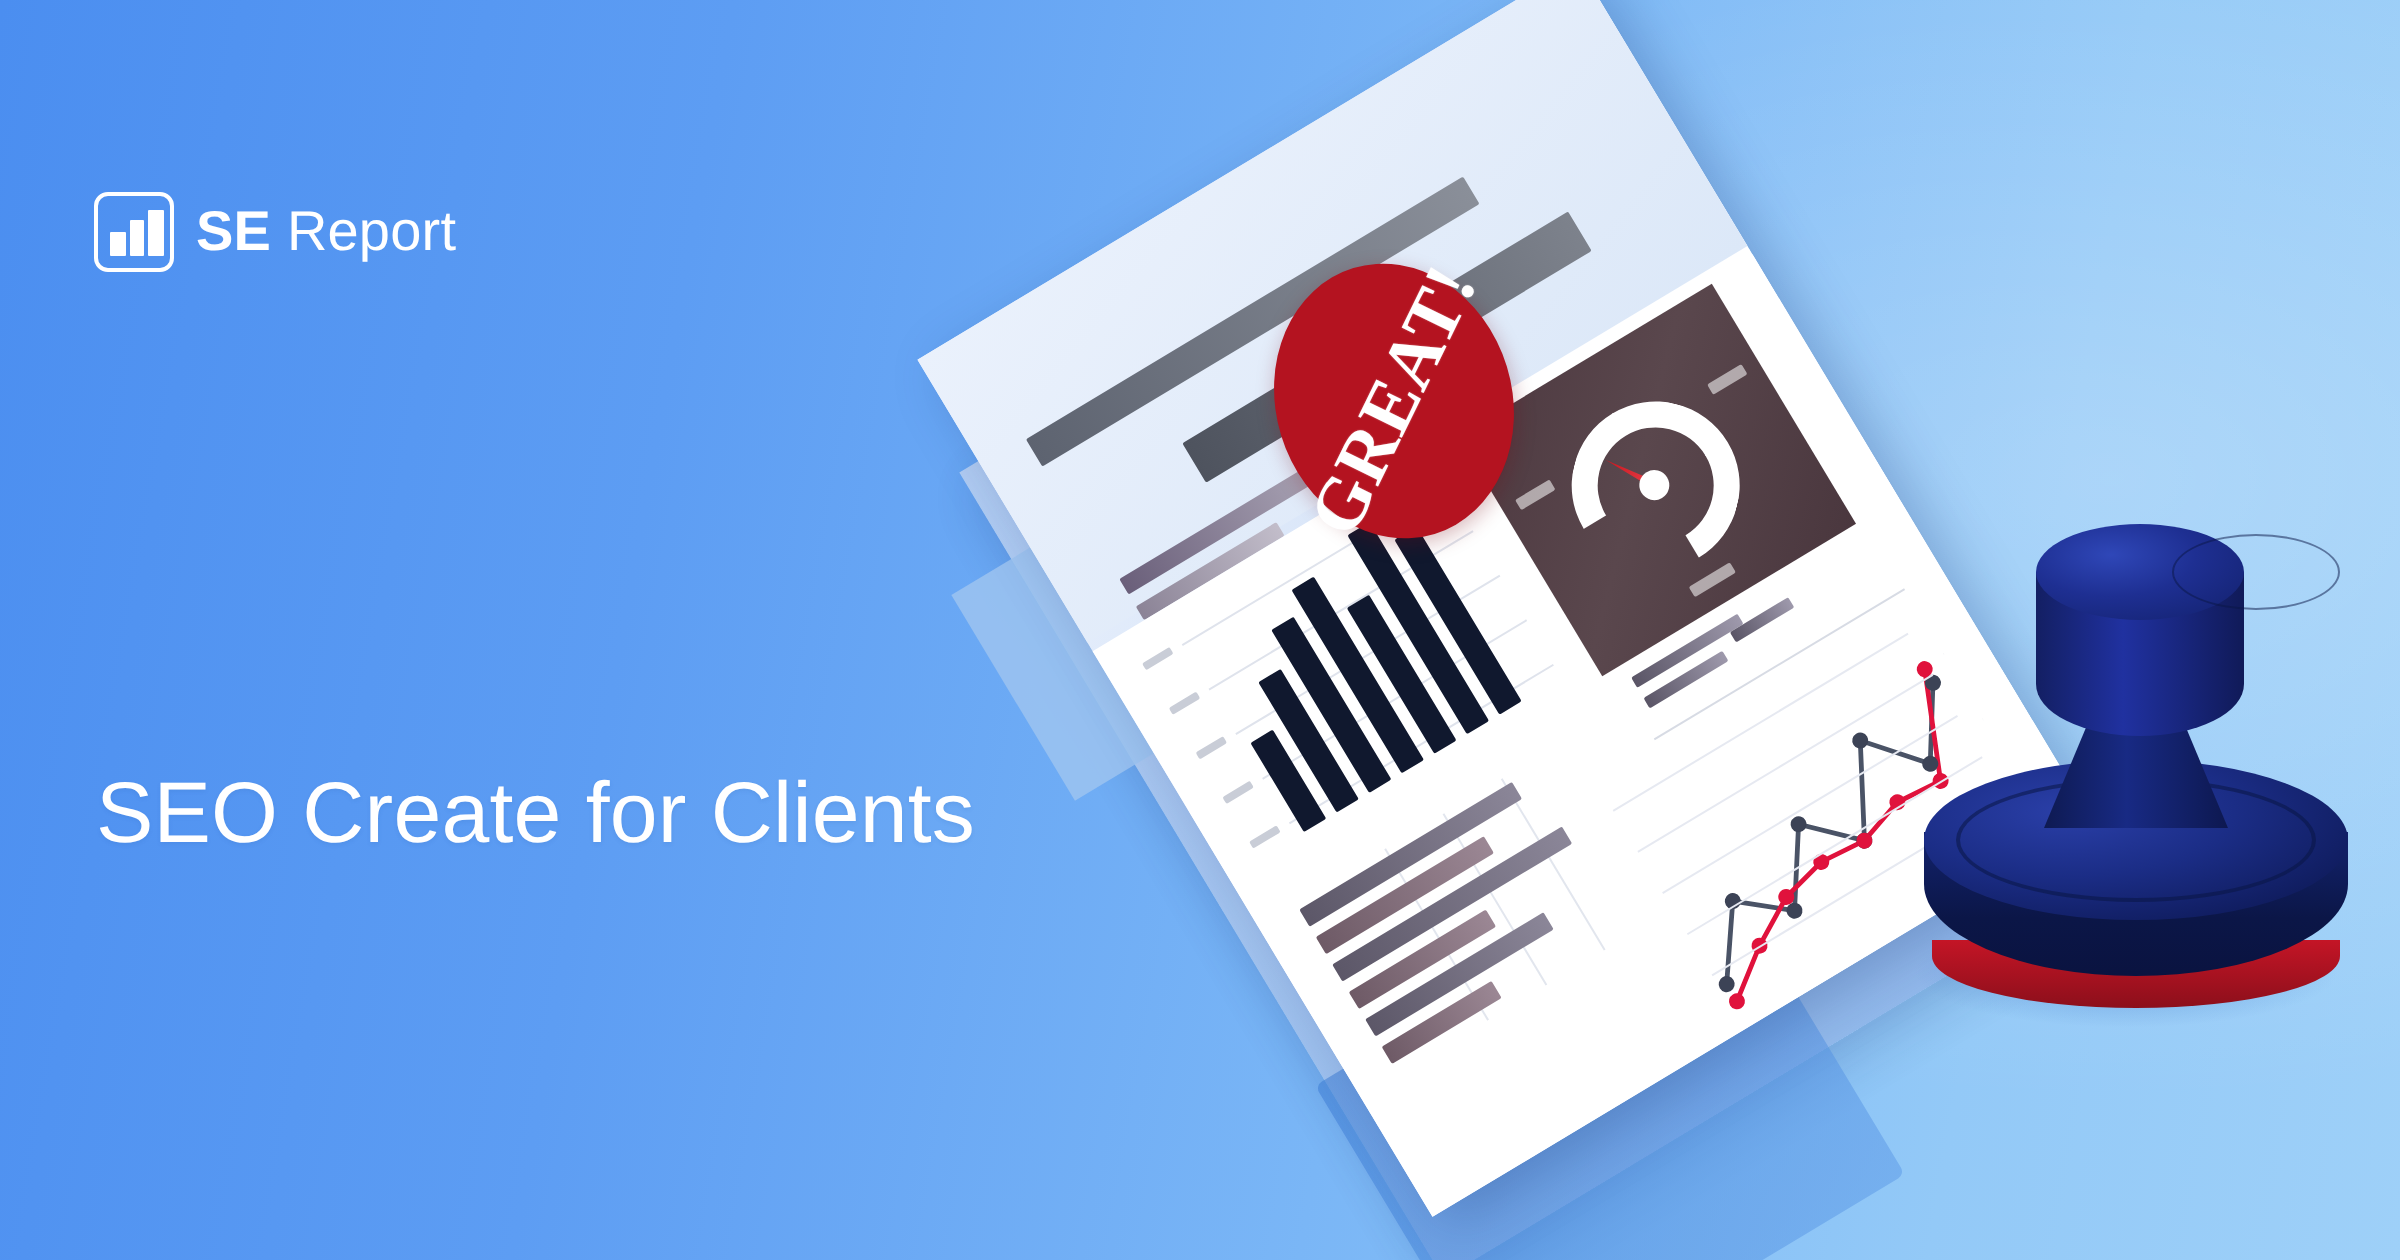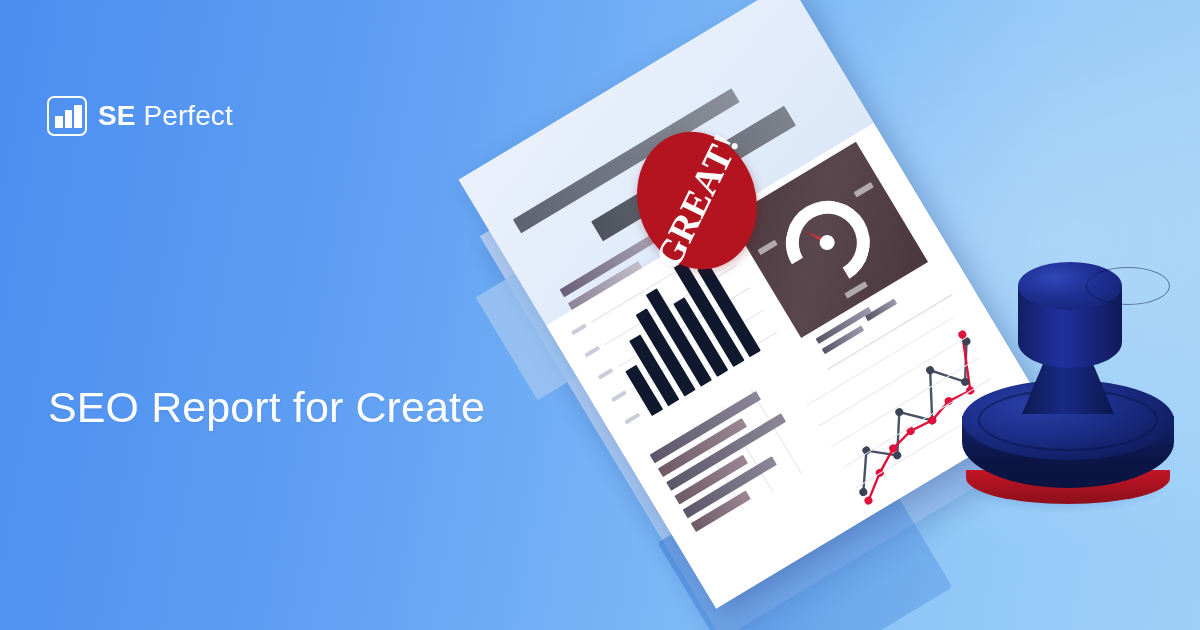--- a/index.html
+++ b/index.html
@@ -343,21 +343,21 @@
 
   </div>
 
   <div class="logo">
     <div class="logo-mark">
       <i class="lb1"></i>
       <i class="lb2"></i>
       <i class="lb3"></i>
     </div>
     <div class="logo-text">
-      <span class="se">SE</span><span class="rk"> Perfect</span>
+      <span class="se">SE</span><span class="rk"> Report</span>
     </div>
   </div>
 
   <div class="headline">
-    <span class="l">SEO Report for Create</span>
+    <span class="l">SEO Create for Clients</span>
   </div>
 
 </div>
 
 </body></html>

